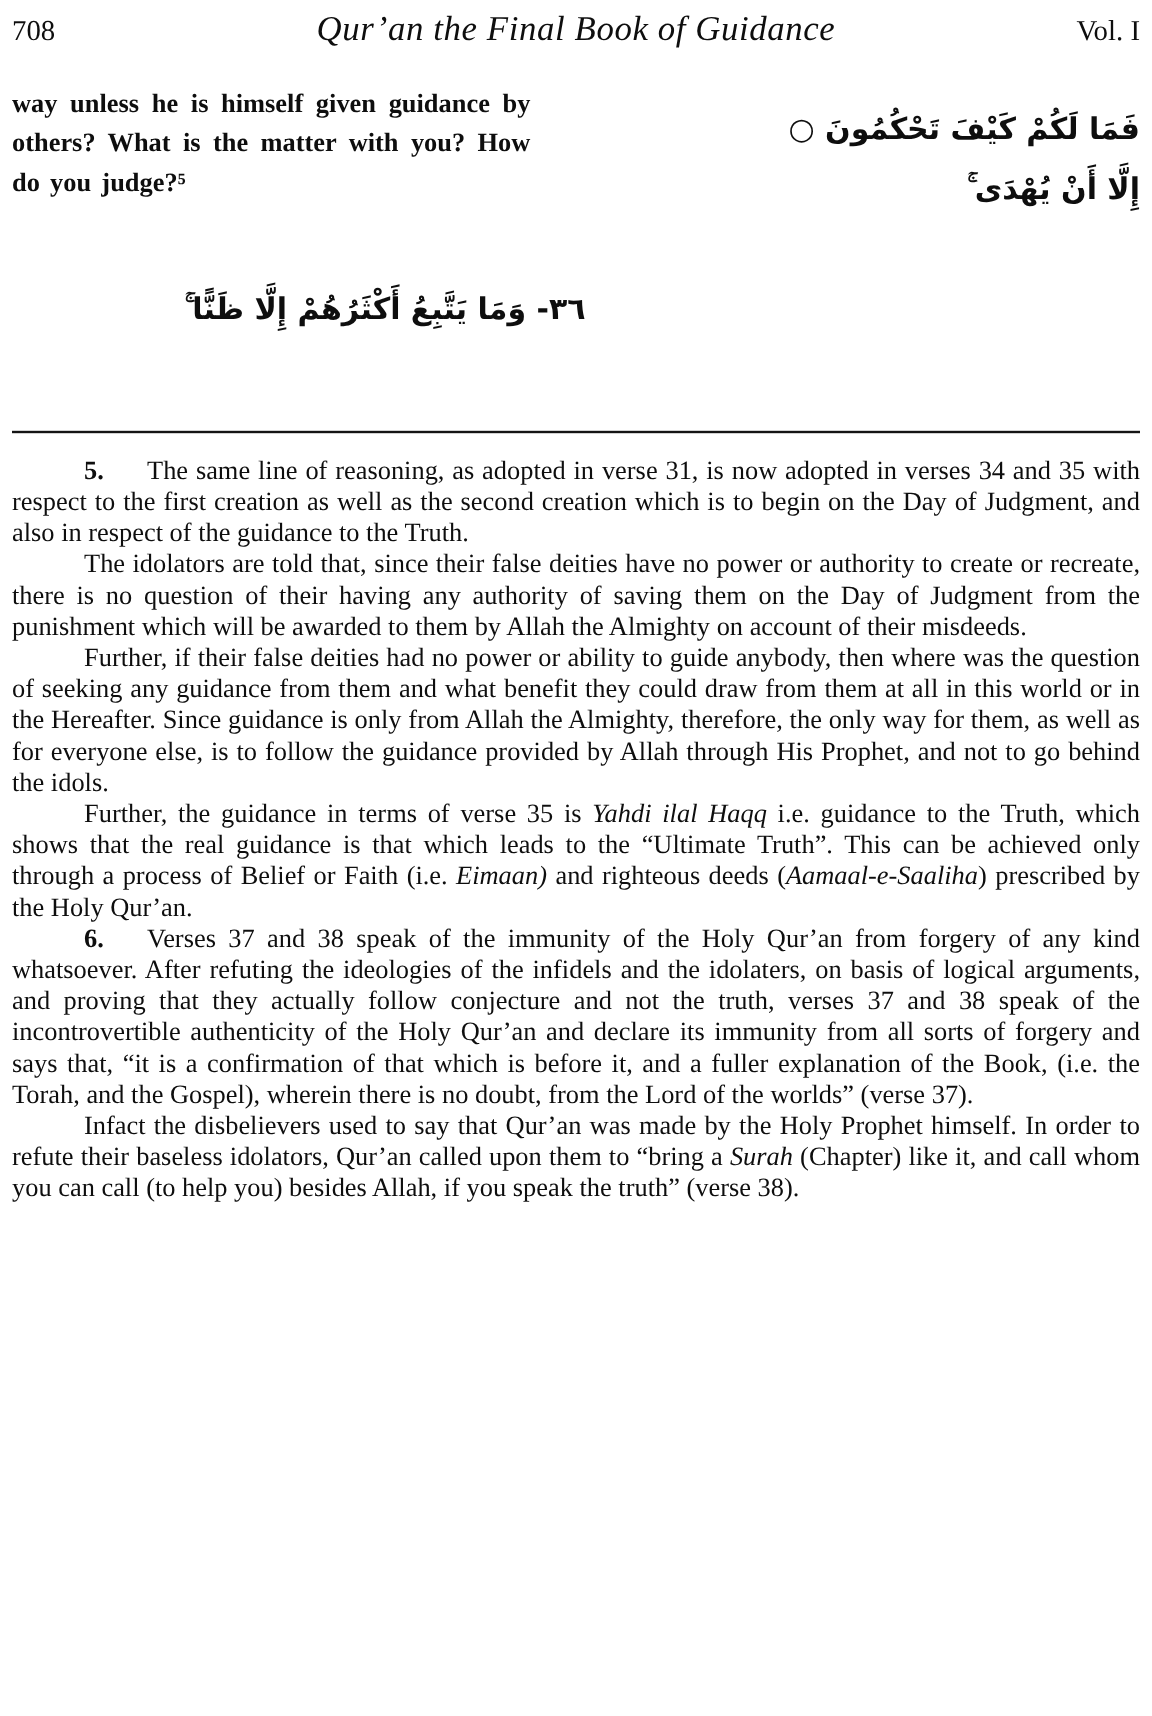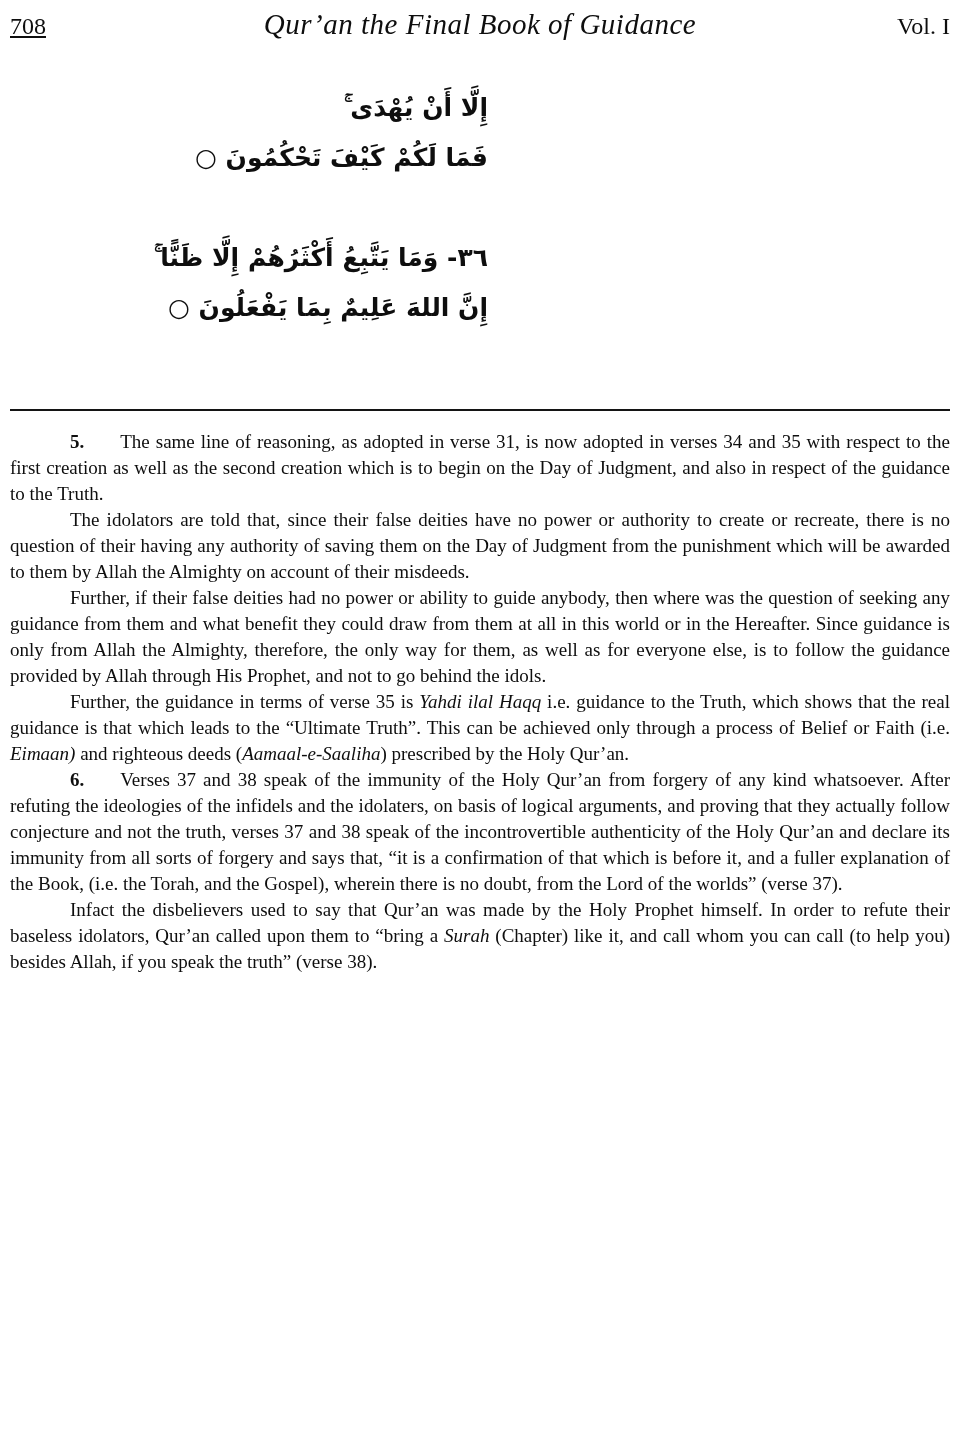--- a/index.html
+++ b/index.html
@@ -18,21 +18,21 @@
     padding: 8px 10px 0 10px;
   }
 
   
   .page-header {
     display: grid;
     grid-template-columns: 1fr auto 1fr;
     align-items: baseline;
     font-size: 24px;
   }
-  .page-num { justify-self: start; text-decoration: underline; }
+  .page-num { justify-self: start; }
   .book-title {
     font-style: italic;
     font-size: 29px;
     letter-spacing: 0.5px;
     white-space: nowrap;
   }
   .vol { justify-self: end; }
 
   
   .verses { margin-top: 28px; }
@@ -65,21 +65,21 @@
 
   
   .divider {
     border: none;
     border-top: 2.5px solid #141414;
     margin: 26px 0 18px 0;
   }
 
   
   .footnotes {
-    font-size: 19px;
+    font-size: 22px;
     line-height: 26px;
     text-align: justify;
   }
   .footnote-para {
     margin: 0;
     text-indent: 60px;
   }
   .fn-num {
     font-weight: bold;
     margin-right: 36px;
@@ -92,29 +92,29 @@
 <div class="page">
 
   <header class="page-header">
     <span class="page-num">708</span>
     <span class="book-title">Qur’an the Final Book of Guidance</span>
     <span class="vol">Vol. I</span>
   </header>
 
   <main class="verses">
       <div class="verse-row">
+        <div class="verse-english">way unless he is himself given guidance by others? What is the matter with you? How do you judge?⁵</div>
         <div class="verse-arabic" dir="rtl" lang="ar">
+          <div class="arabic-line">فَمَا لَكُمْ كَيْفَ تَحْكُمُونَ ○</div>
           <div class="arabic-line">إِلَّا أَنْ يُهْدَى ۚ</div>
-          <div class="arabic-line">فَمَا لَكُمْ كَيْفَ تَحْكُمُونَ ○</div>
         </div>
       </div>
       <div class="verse-row">
         <div class="verse-arabic" dir="rtl" lang="ar">
           <div class="arabic-line">٣٦- وَمَا يَتَّبِعُ أَكْثَرُهُمْ إِلَّا ظَنًّا ۚ</div>
-          <div class="arabic-line">إِنَّ اللهَ عَلِيمٌ بِمَا يَفْعَلُونَ ○</div>
         </div>
       </div>
       <div class="verse-row">
       </div>
     </main>
 
   <hr class="divider">
 
   <section class="footnotes">
       <p class="footnote-para"><span class="fn-num">5.</span><span>The same line of reasoning, as adopted in verse 31, is now adopted in verses 34 and 35 with respect to the first creation as well as the second creation which is to begin on the Day of Judgment, and also in respect of the guidance to the Truth.</span></p>

